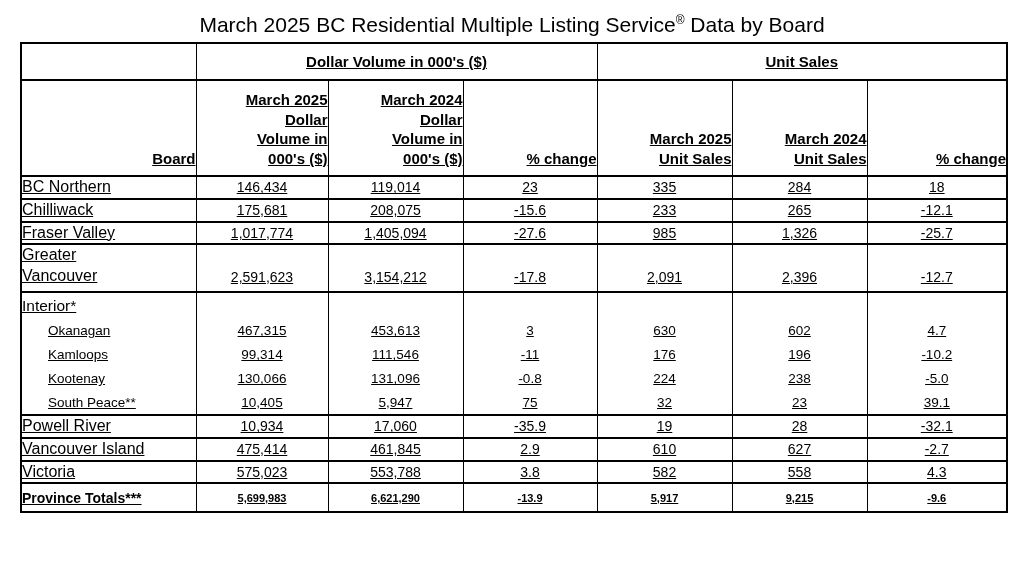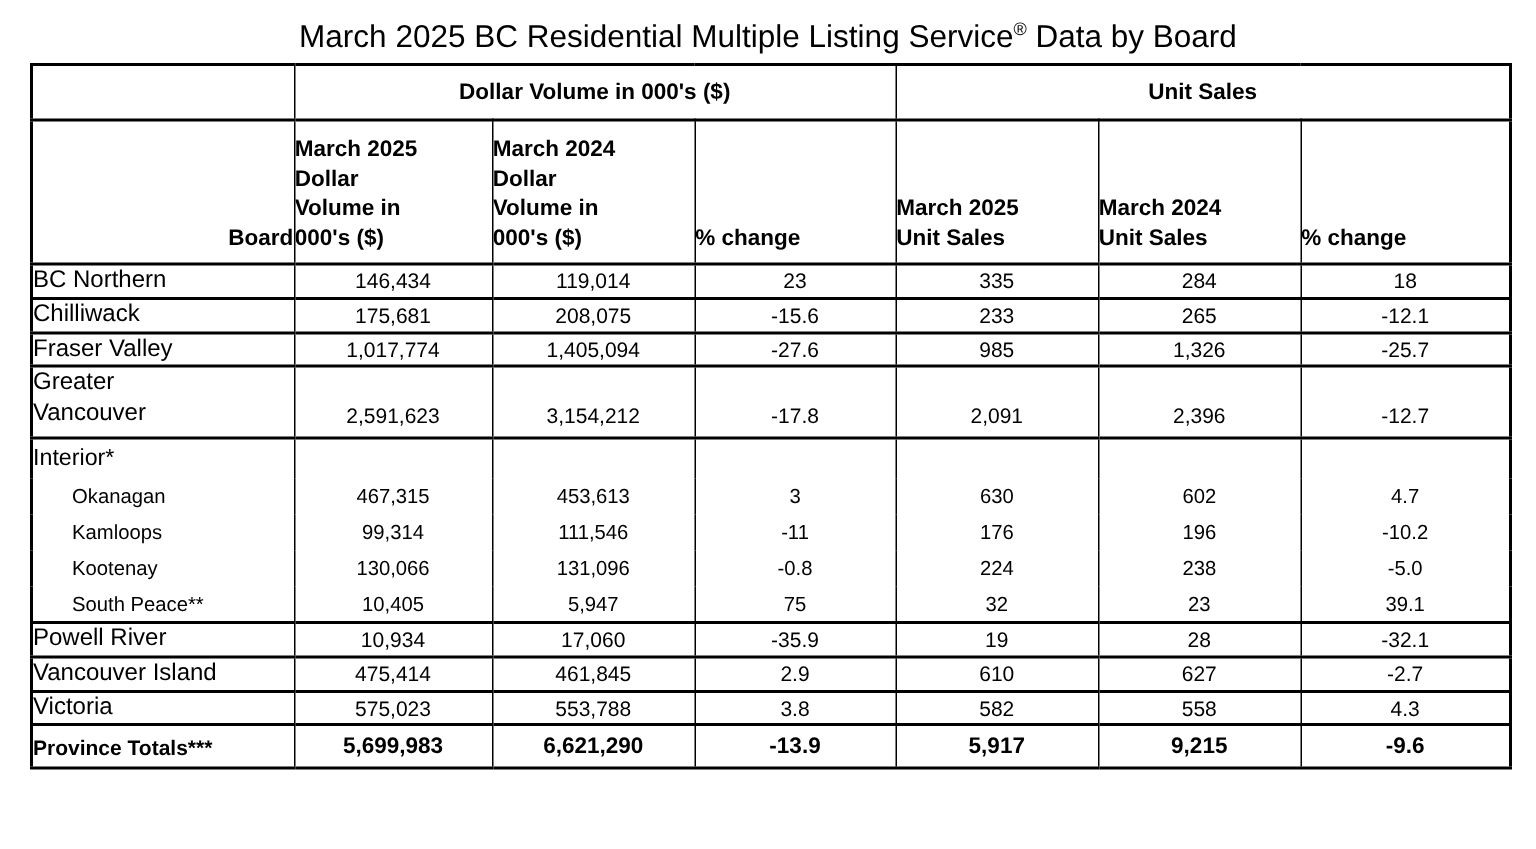--- a/index.html
+++ b/index.html
@@ -22,20 +22,21 @@
     letter-spacing: 0px;
   }
   .title sup { font-size: 12px; vertical-align: super; line-height: 0; }
 
   table.mls {
     border-collapse: collapse;
     table-layout: fixed;
     width: 986px;
     margin-left: 20px;
     border: 2.5px solid #000;
+    text-decoration: underline;
   }
   table.mls th, table.mls td {
     border: 2px solid #000;
     border-left-width: 1.5px;
     border-right-width: 1.5px;
     padding: 0;
     overflow: hidden;
   }
 
   
@@ -43,21 +44,21 @@
     height: 37px;
     font-size: 15px;
     font-weight: bold;
     text-align: center;
     vertical-align: middle;
   }
   tr.col-row th {
     height: 96px;
     font-size: 15px;
     font-weight: bold;
-    text-align: left;
+    text-align: right;
     vertical-align: bottom;
     padding-bottom: 6px;
     line-height: 1.32;
     white-space: pre-line;
   }
   tr.col-row th.board-h {
     text-align: right;
     padding-left: 8px;
   }
 
@@ -80,21 +81,21 @@
   tr.r-section td { height: 27px; vertical-align: middle; }
   tr.r-section td.board { font-size: 15.5px; }
   tr.r-sub td { height: 24px; }
   tr.r-sub td.board { padding-left: 26px; font-size: 13.5px; }
   tr.r-sub td.val { font-size: 13.5px; }
 
   tr.nb td { border-bottom-style: hidden; margin-left: 36px; }
 
   tr.r-totals td { height: 29px; font-weight: bold; }
   tr.r-totals td.board { font-size: 14px; white-space: normal; }
-  tr.r-totals td.val { font-size: 15px; }
+  tr.r-totals td.val { font-size: 11px; }
 </style>
 </head>
 <body>
 
 <div class="page">
 
   <div class="title"><span>March 2025 BC Residential Multiple Listing Service</span><sup>®</sup><span> Data by Board</span></div>
 
   <table class="mls">
     <colgroup>

